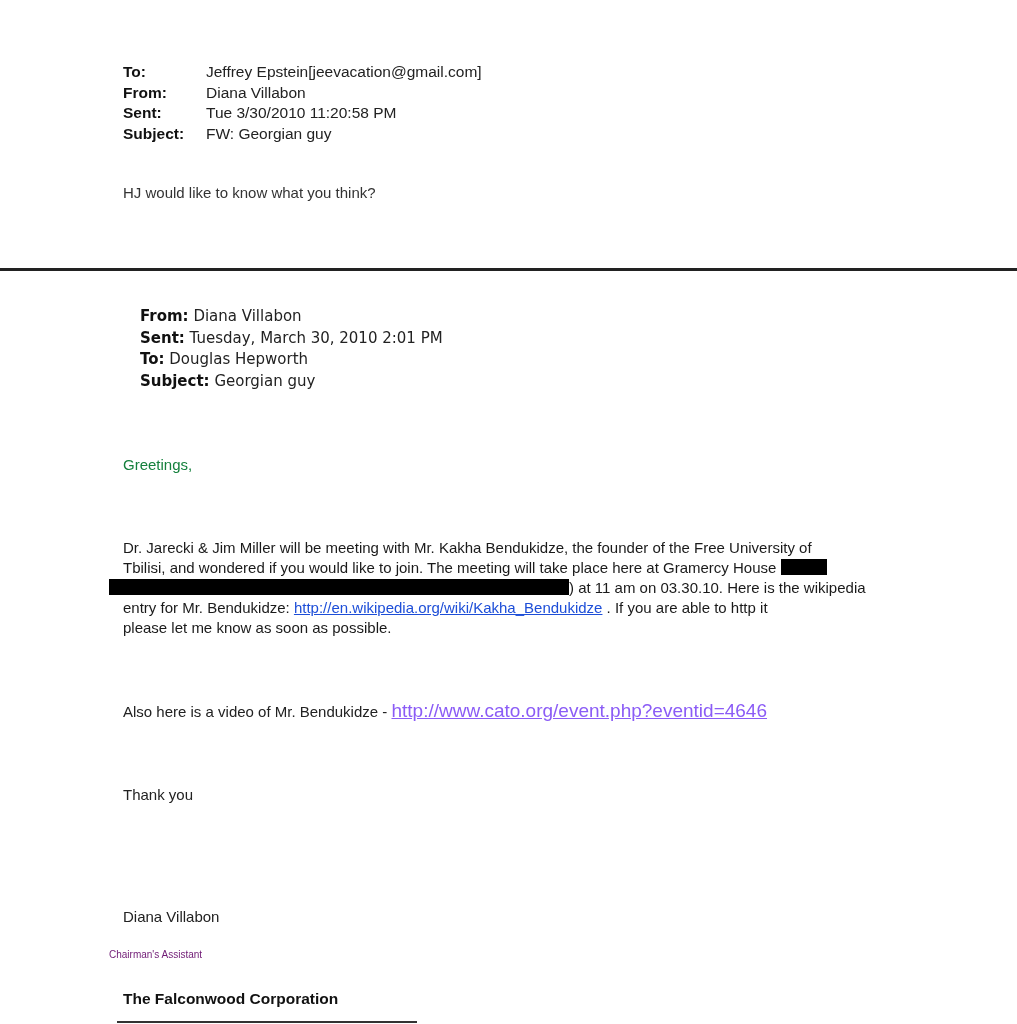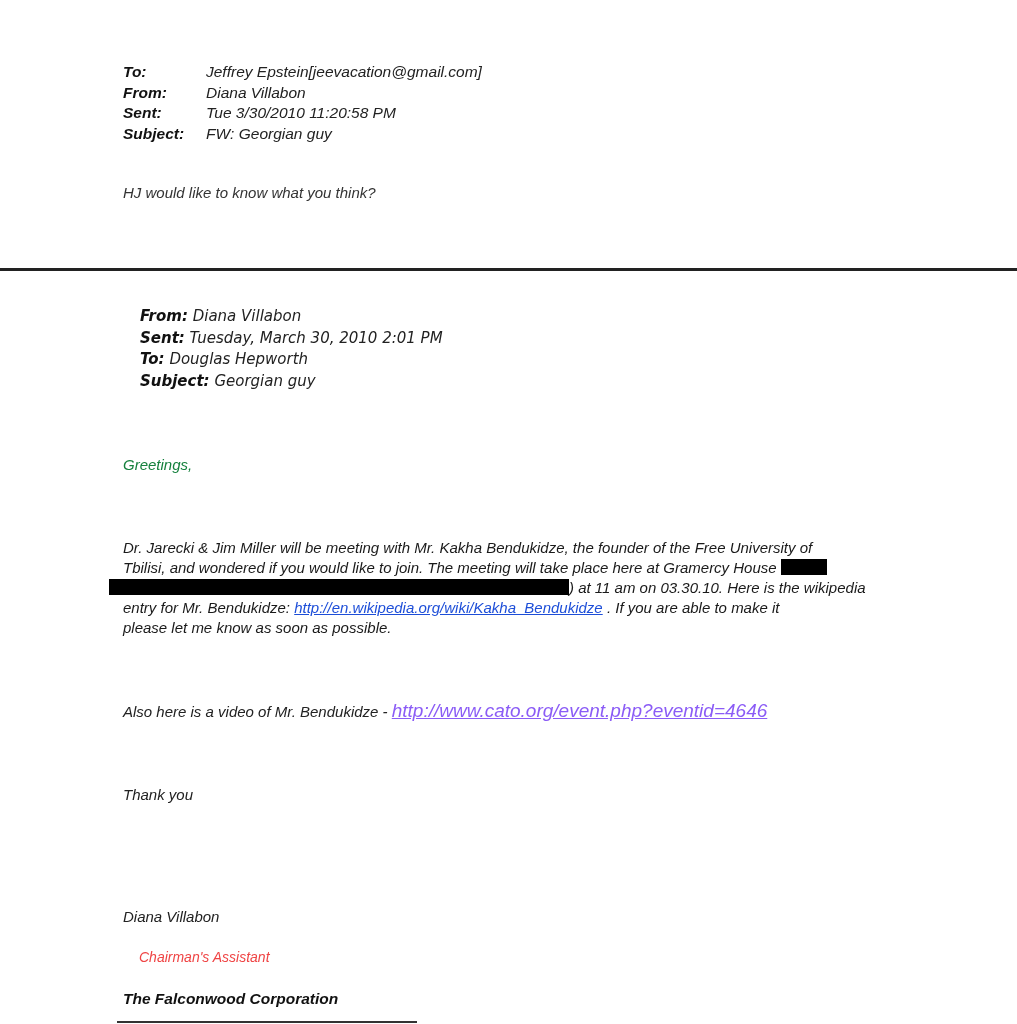--- a/index.html
+++ b/index.html
@@ -1,36 +1,36 @@
 <!DOCTYPE html>
 <html><head>
   <meta charset="utf-8">
   <style>
     html, body { margin: 0; padding: 0; background: #ffffff; }
     body { width: 1017px; height: 1024px; position: relative; overflow: hidden;
            font-family: "Liberation Sans", sans-serif; color: #1a1a1a; }
-    .abs { position: absolute; font-style: italic; }
+    .abs { position: absolute; }
     .hdr1 { left: 123px; top: 62px; font-size: 15.5px; line-height: 20.5px; }
     .hdr1 .row { display: flex; }
     .hdr1 .lbl { width: 83px; font-weight: bold; color: #111; }
     .hdr1 .val { color: #222; }
     .note { left: 123px; top: 184px; font-size: 15px; color: #333; }
     .sep { left: 0; top: 268px; width: 1017px; height: 3px; background: #222; }
     .hdr2 { left: 140px; top: 306px; font-family: "DejaVu Sans", sans-serif; font-size: 15px; line-height: 21.5px; color: #222; }
     .hdr2 b { color: #111; }
     .greet { left: 123px; top: 456px; font-size: 15px; color: #15803d; }
     .para { left: 123px; top: 538px; width: 820px; font-size: 15px; line-height: 20px; color: #1a1a1a; }
     .para .line { white-space: nowrap; height: 20px; position: relative; }
     .redact { display: inline-block; background: #000; height: 16px; vertical-align: -2px; }
     a.link { color: #1d4ed8; text-decoration: underline; }
     .video { left: 123px; top: 700px; font-size: 15px; color: #222; white-space: nowrap; }
     .video a.link { font-size: 19px; color: #8b5cf6; }
     .thanks { left: 123px; top: 786px; font-size: 15px; color: #222; }
     .sig1 { left: 123px; top: 908px; font-size: 15px; color: #222; }
-    .sig2 { left: 139px; top: 949px; font-size: 14px; color: #ef4444; }
+    .sig2 { left: 109px; top: 949px; font-size: 10px; color: #701a75; }
     .sig3 { left: 123px; top: 990px; font-size: 15.5px; font-weight: bold; color: #111; }
     .sigline { left: 117px; top: 1021px; width: 300px; height: 2px; background: #333; }
   </style>
 </head>
 <body>
 
 <div class="abs hdr1">
   <div class="row">
     <span class="lbl">To:</span>
     <span class="val">Jeffrey Epstein[jeevacation@gmail.com]</span>
@@ -59,21 +59,21 @@
   <div><b>To:</b><span> Douglas Hepworth</span></div>
   <div><b>Subject:</b><span> Georgian guy</span></div>
 </div>
 
 <div class="abs greet">Greetings,</div>
 
 <div class="abs para">
   <div class="line">Dr. Jarecki &amp; Jim Miller will be meeting with Mr. Kakha Bendukidze, the founder of the Free University of</div>
   <div class="line"><span>Tbilisi, and wondered if you would like to join. The meeting will take place here at Gramercy House </span><span class="redact" style="width:46px;"></span></div>
   <div class="line" style="margin-left:-14px;"><span class="redact" style="width:460px;"></span><span>) at 11 am on 03.30.10. Here is the wikipedia</span></div>
-  <div class="line"><span>entry for Mr. Bendukidze: </span><a class="link">http://en.wikipedia.org/wiki/Kakha_Bendukidze</a><span> . If you are able to make it</span></div>
+  <div class="line"><span>entry for Mr. Bendukidze: </span><a class="link">http://en.wikipedia.org/wiki/Kakha_Bendukidze</a><span> . If you are able to http it</span></div>
   <div class="line">please let me know as soon as possible.</div>
 </div>
 
 <div class="abs video">
   <span>Also here is a video of Mr. Bendukidze - </span><a class="link">http://www.cato.org/event.php?eventid=4646</a>
 </div>
 
 <div class="abs thanks">Thank you</div>
 
 <div class="abs sig1">Diana Villabon</div>

